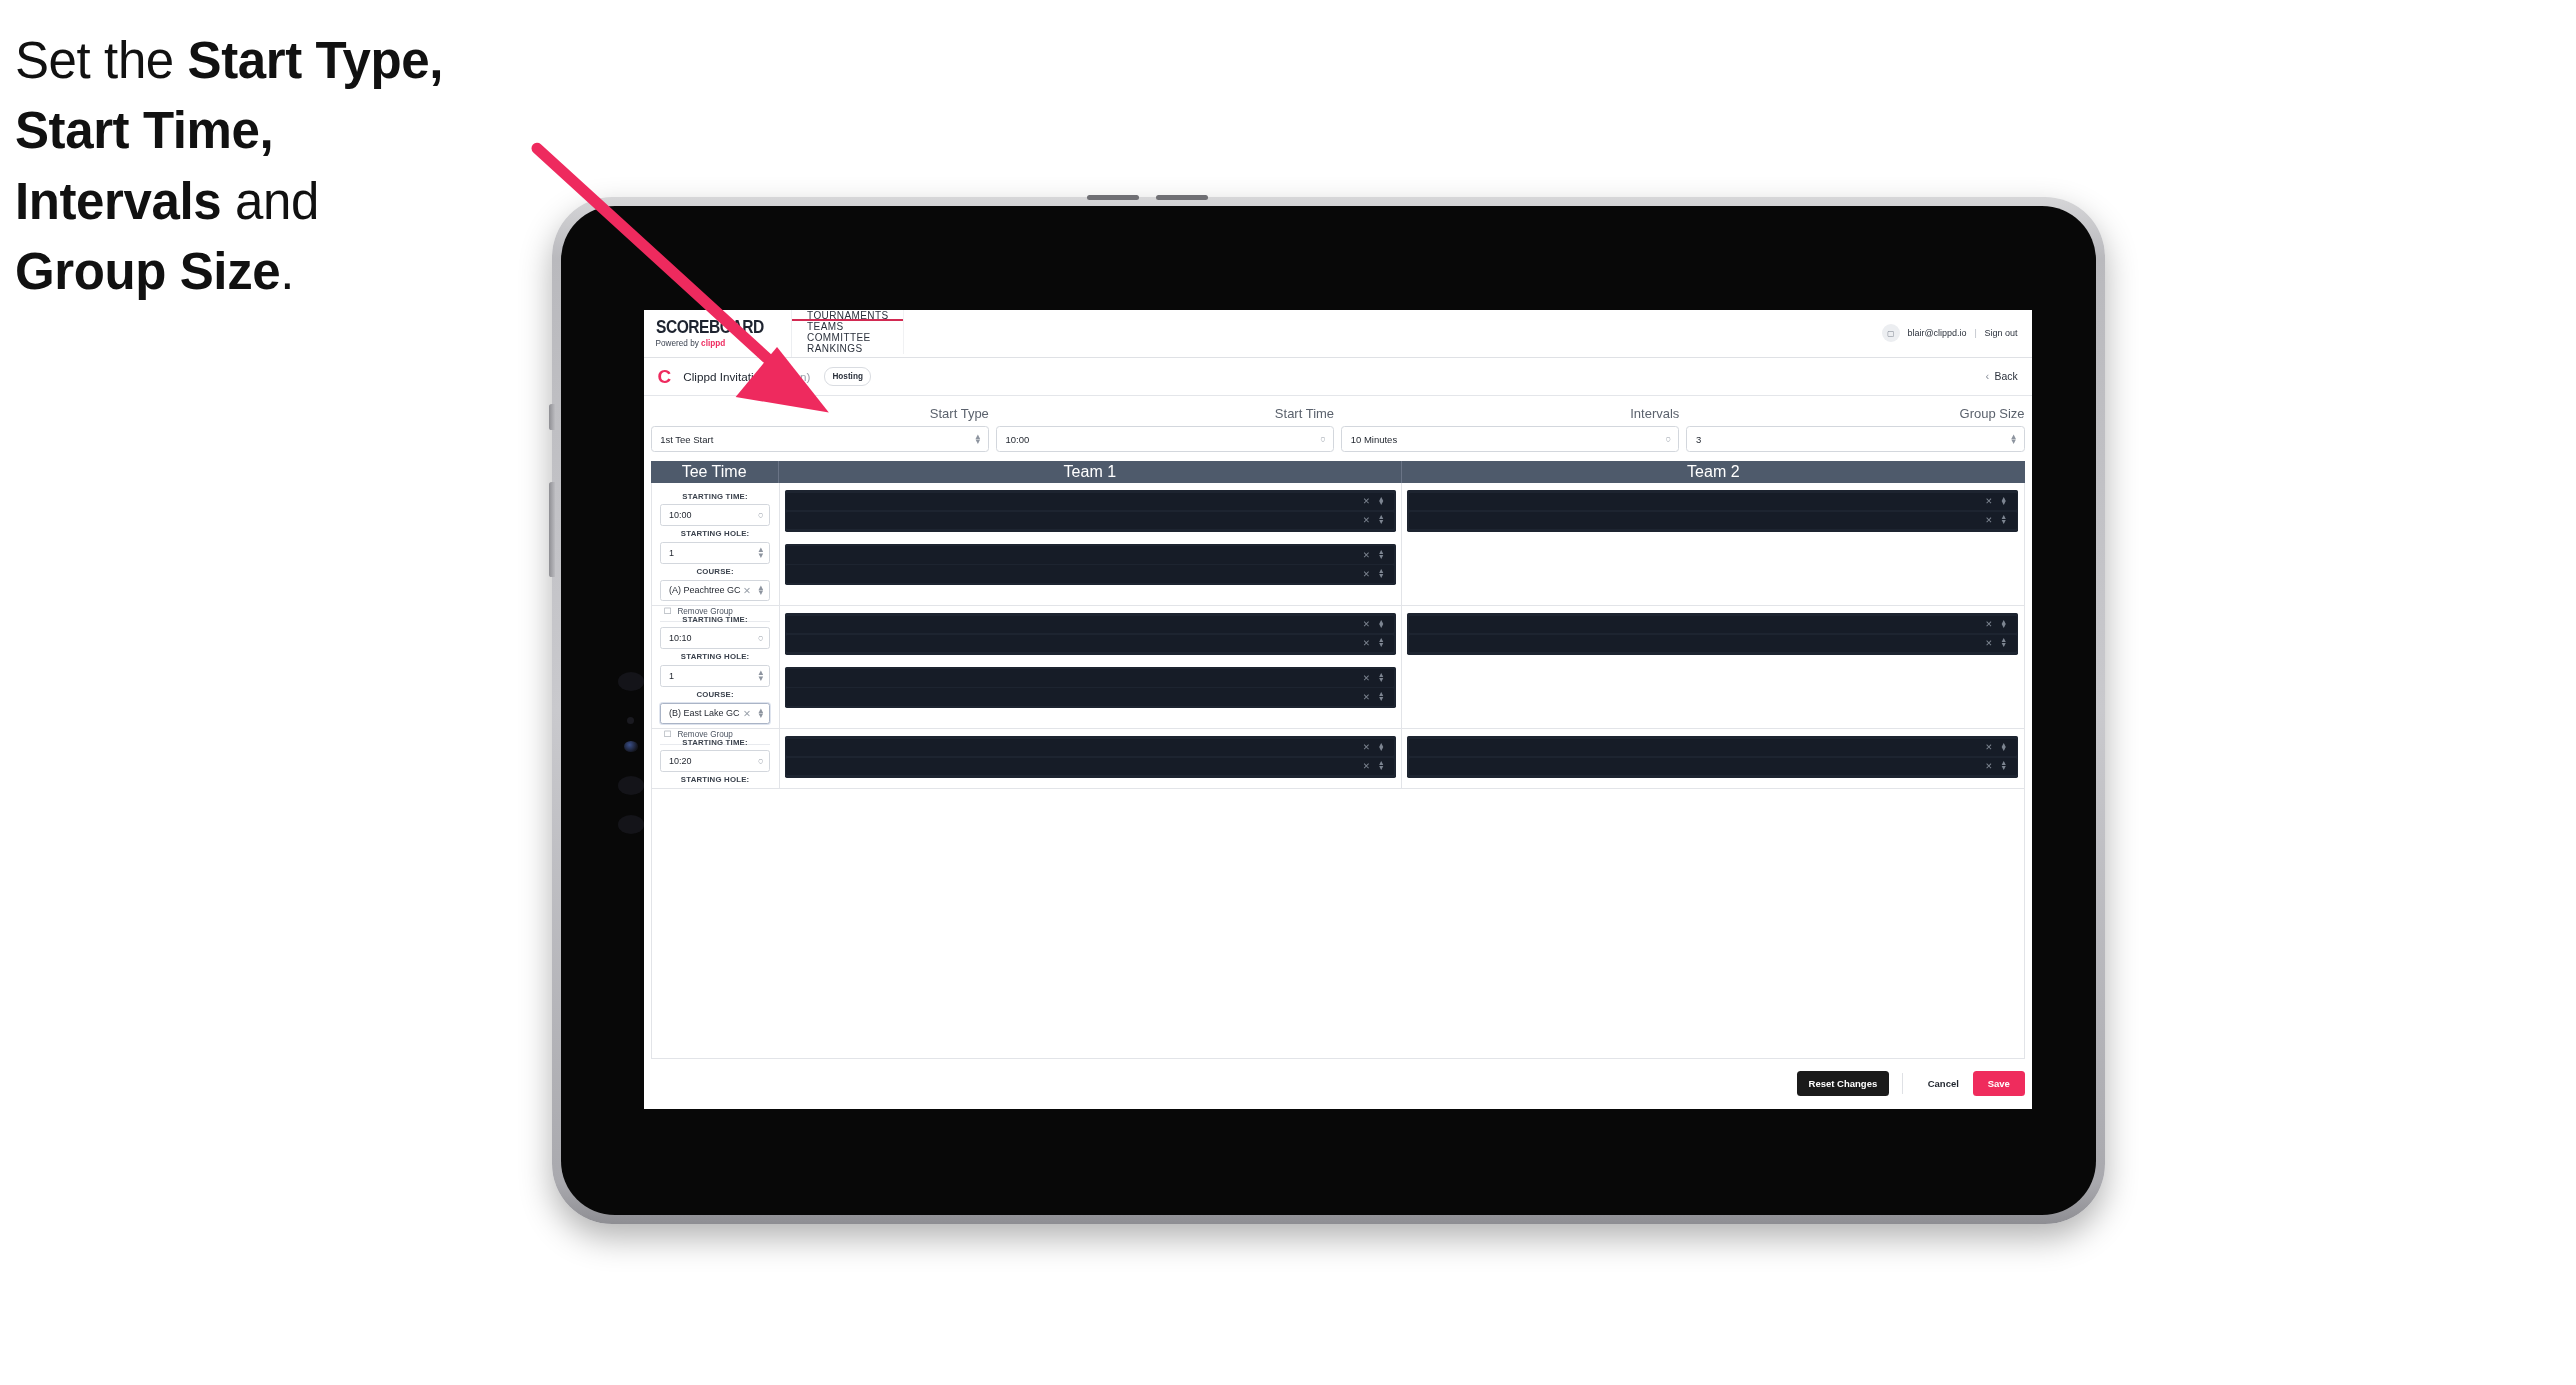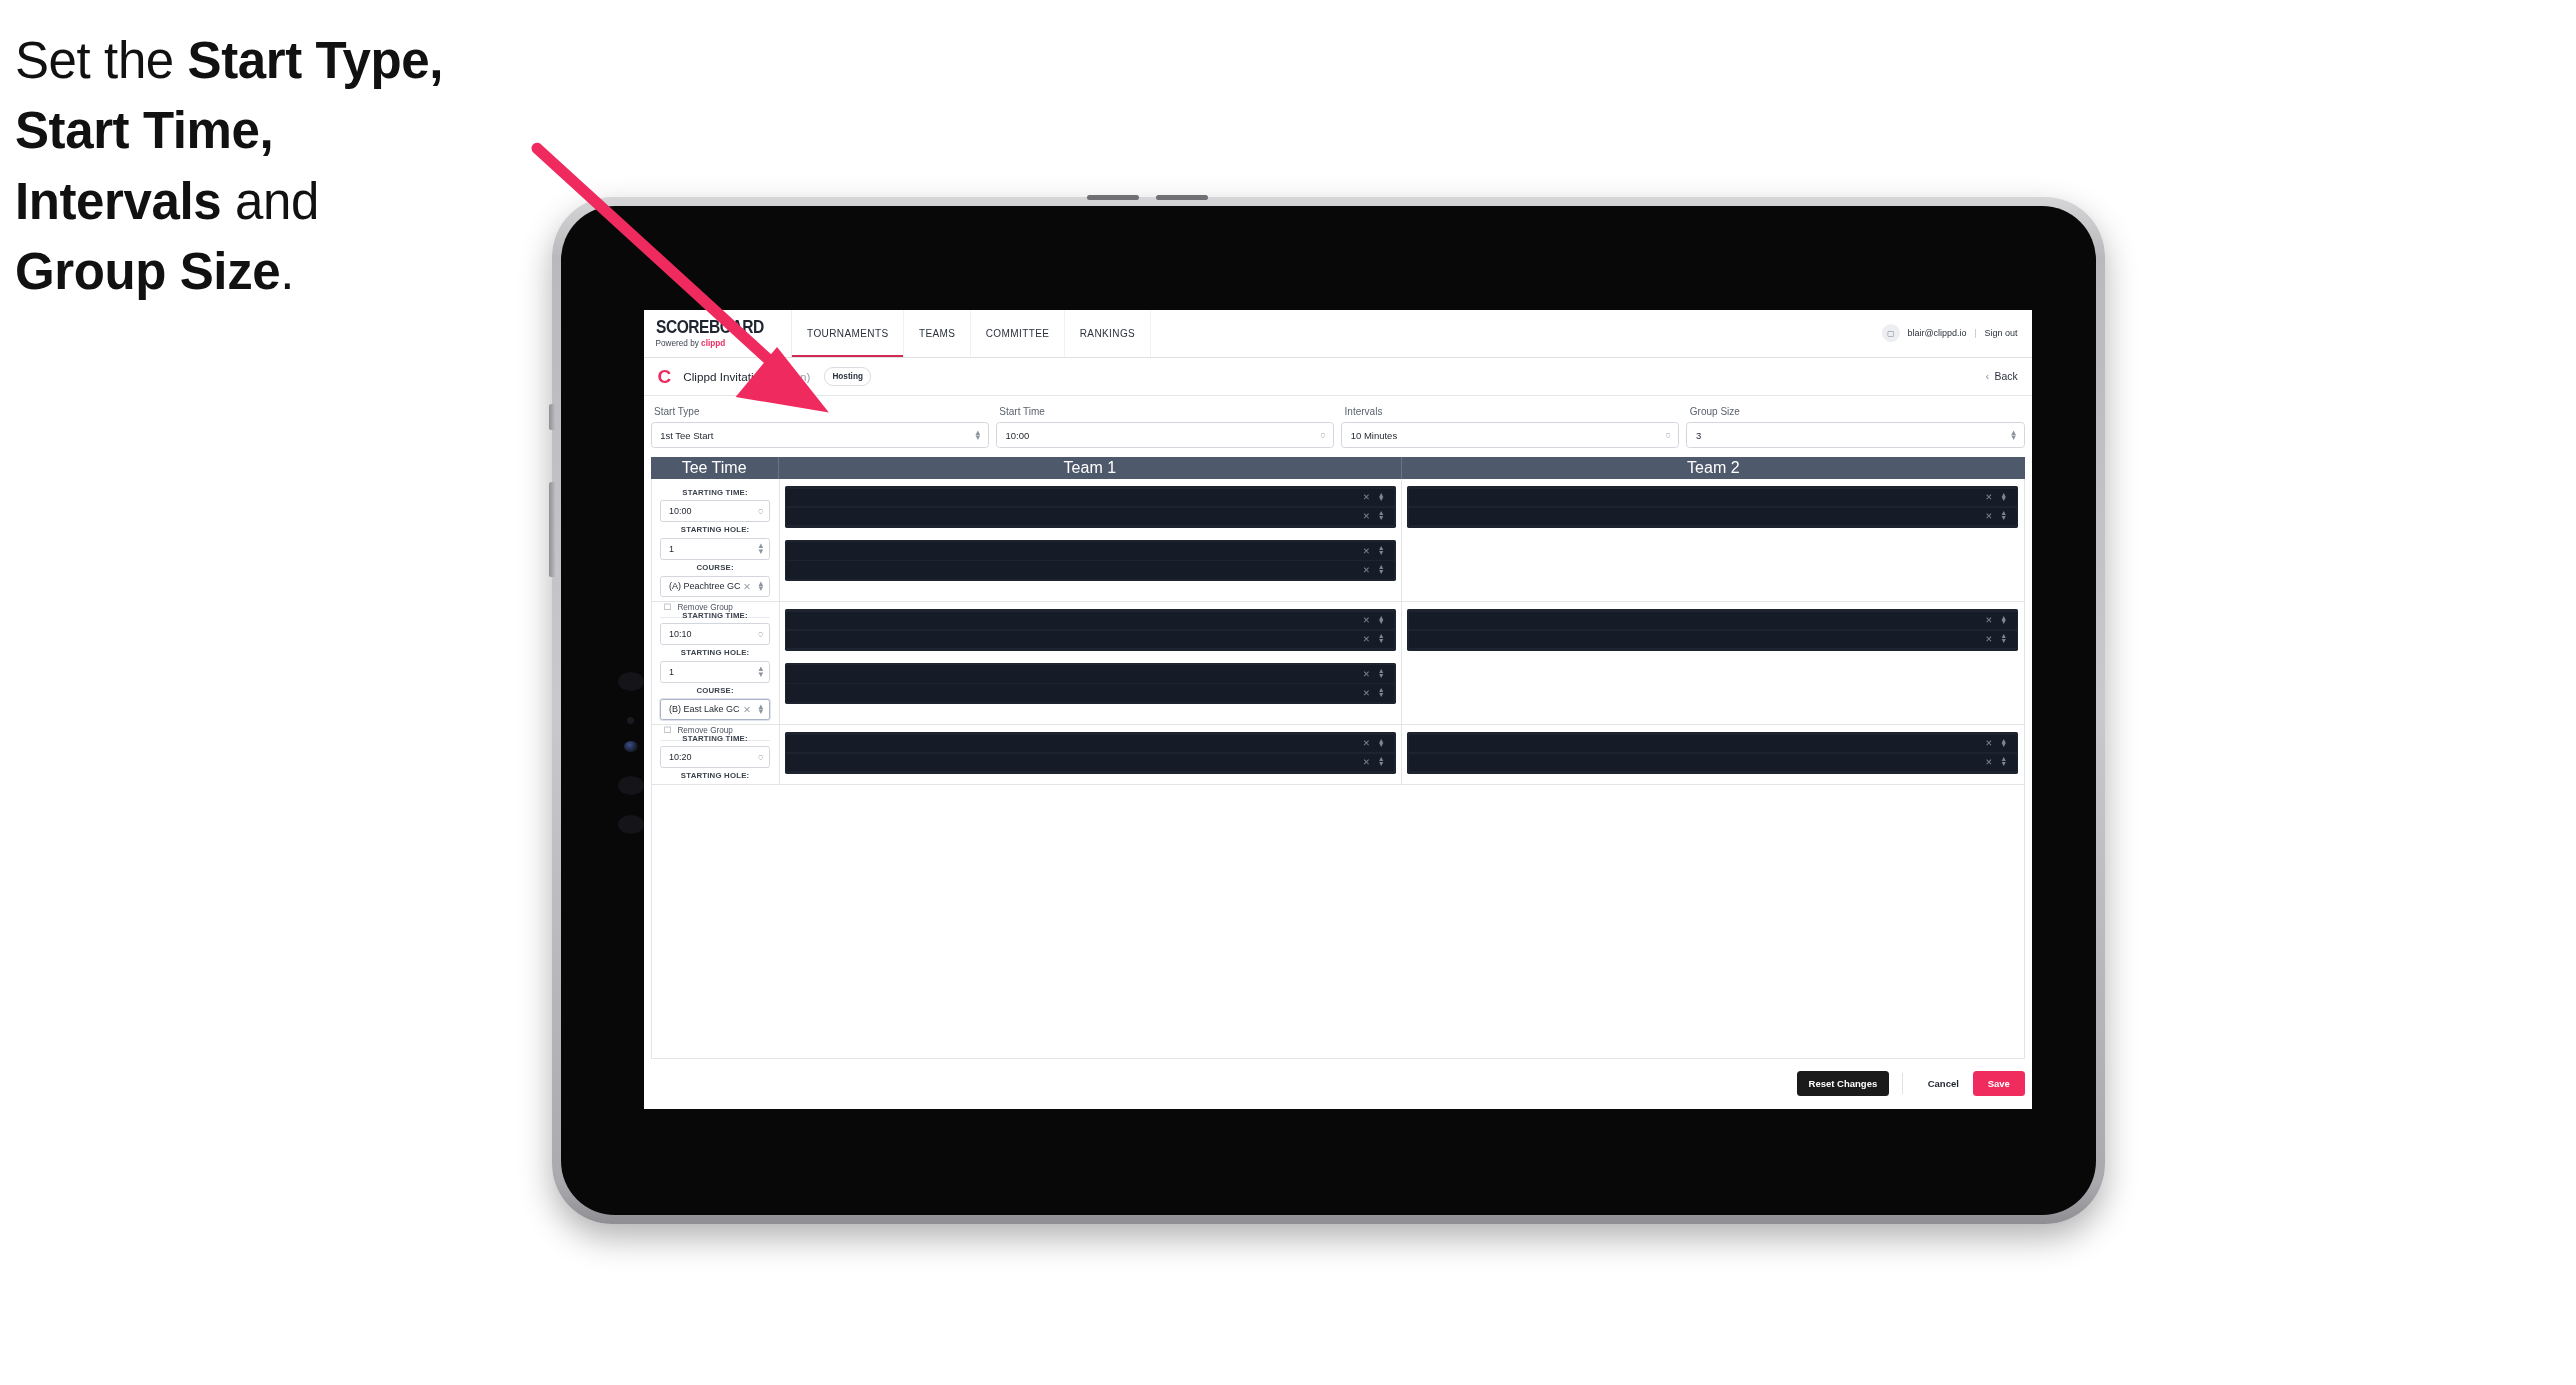--- a/index.html
+++ b/index.html
@@ -109,21 +109,21 @@
   }
   .brand-title {
     font-size: 16.4px; font-weight: 700; letter-spacing: -0.5px;
     color: #1e2430; font-family: "Liberation Sans", sans-serif;
     transform: scaleY(1.16) scaleX(0.95); transform-origin: left center;
     line-height: 1;
   }
   .brand-sub { font-size: 8.2px; color: #3b4250; margin-top: 5.2px; white-space: nowrap; }
   .brand-sub .pink { color: #ee2a5e; font-weight: 700; }
 
-  .nav { display: flex; align-items: stretch; }
+  .nav { display: flex; align-items: stretch; flex-direction: column; }
   .nav-item {
     display: flex; align-items: center;
     padding: 0 14.7px;
     font-size: 10px;
     letter-spacing: 0.4px;
     color: #2b313c;
     cursor: pointer;
     position: relative;
     border-right: 0.9px solid #f0f1f3;
   }
@@ -175,21 +175,21 @@
   }
   .back-chev { font-size: 11.2px; color: #8c929c; }
 
   
   .settings {
     display: flex; gap: 7px;
     padding: 10.4px 7px 8.6px 7px;
     flex: 0 0 auto;
   }
   .field { flex: 1; display: flex; flex-direction: column; }
-  .field-label { font-size: 10px; color: #5b626d; margin: 0 0 5.2px 3.5px; }
+  .field-label { font-size: 13px; color: #5b626d; margin: 0 0 5.2px 3.5px; text-align: right; }
   .field-box {
     height: 26px;
     border: 0.9px solid #d3d7dd;
     border-radius: 3.5px;
     background: #fff;
     display: flex; align-items: center;
     padding: 0 7px 0 8.6px;
     font-size: 9.5px;
     color: #1f242d;
     cursor: pointer;

